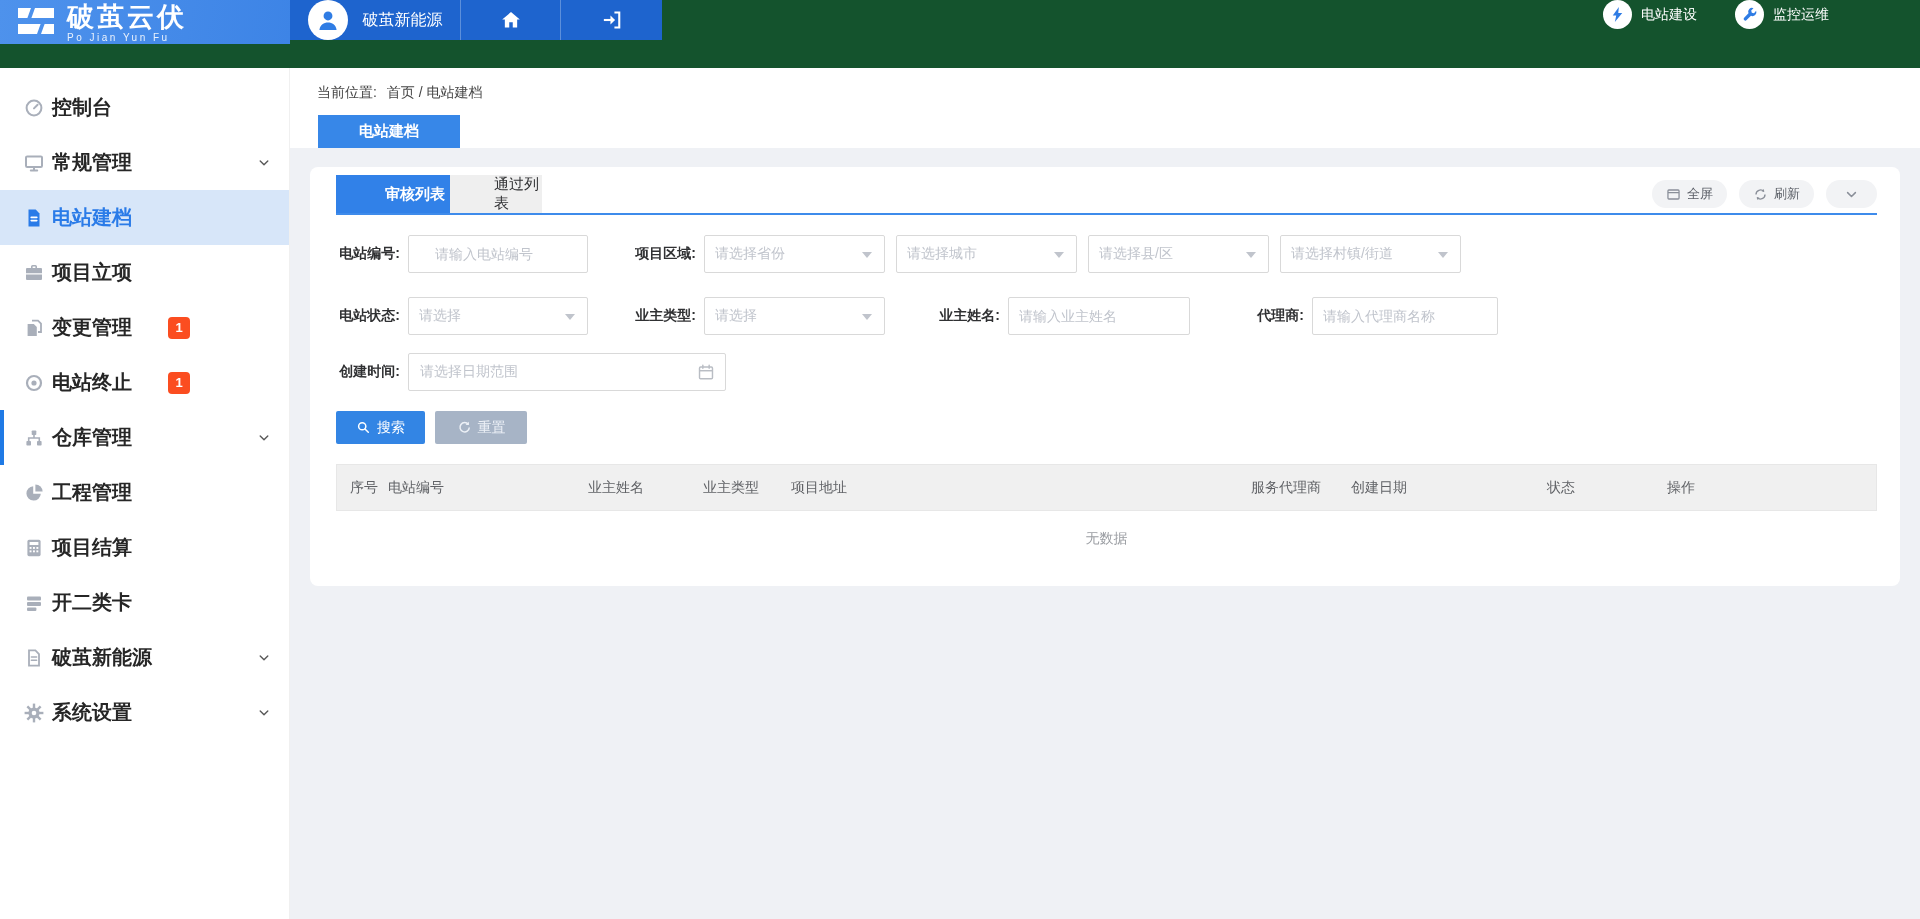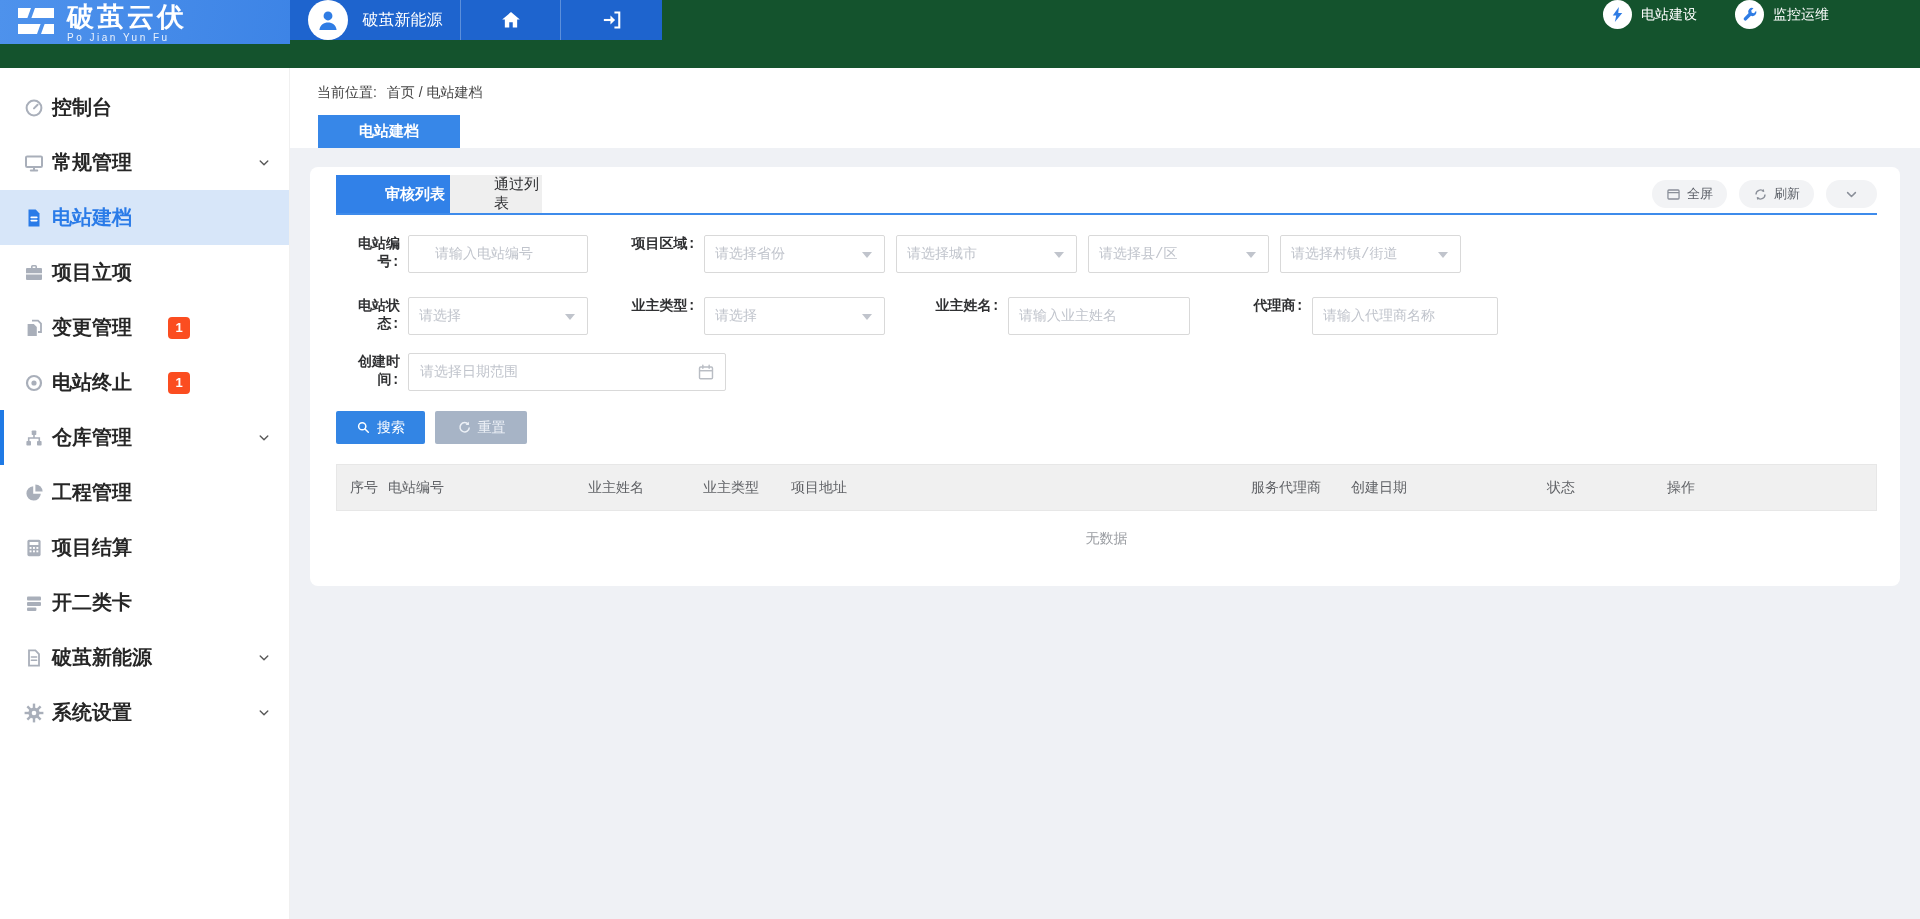--- a/index.html
+++ b/index.html
@@ -65,21 +65,21 @@
     font-size:15px; cursor:pointer;padding-left:44px; }
   .tab.active { width:114px; background:#3181E8; color:#fff; font-weight:bold; }
   .tab.plain { width:92px; background:#EFEFEF; color:#303133; }
   .toolbar { position:absolute; top:13px; right:23px; display:flex; gap:12px; }
   .pill { height:28px; border-radius:14px; background:#F2F3F5; border:none; color:#5A5E66;
     font-size:13px; display:flex; align-items:center; gap:6px; padding:0 14px; cursor:pointer;
     font-family:inherit; }
   .pill svg { width:15px; height:15px; color:#8A8F99; }
   .pill.sq { width:51px; justify-content:center; }
 
-  .frow { display:flex; align-items:flex-start;font-family:Liberation Mono, monospace; }
+  .frow { display:flex; align-items:center; }
   .r1 { margin-top:20px; } .r2 { margin-top:24px; } .r3 { margin-top:18px; }
   .flabel { font-size:14px; font-weight:bold; color:#303133; text-align:right;
     padding-right:8px; flex:0 0 auto; }
   .lw72 { width:72px; } .lw74 { width:74px; margin-left:42px; }
   .lw78 { width:78px; margin-left:45px; } .lw69 { width:69px; margin-left:53px; }
   .inp { height:38px; border:1px solid #D9D9D9; border-radius:2px; padding:0 10px;
     font-size:14px; color:#606266; font-family:inherit; background:#fff; }
   .inp::placeholder { color:#C0C4CC; }
   .iw180 { width:180px;padding-left:26px; } .iw182 { width:182px; } .iw186 { width:186px; }
   .sel { position:relative; width:181px; height:38px; border:1px solid #D9D9D9; border-radius:2px;

